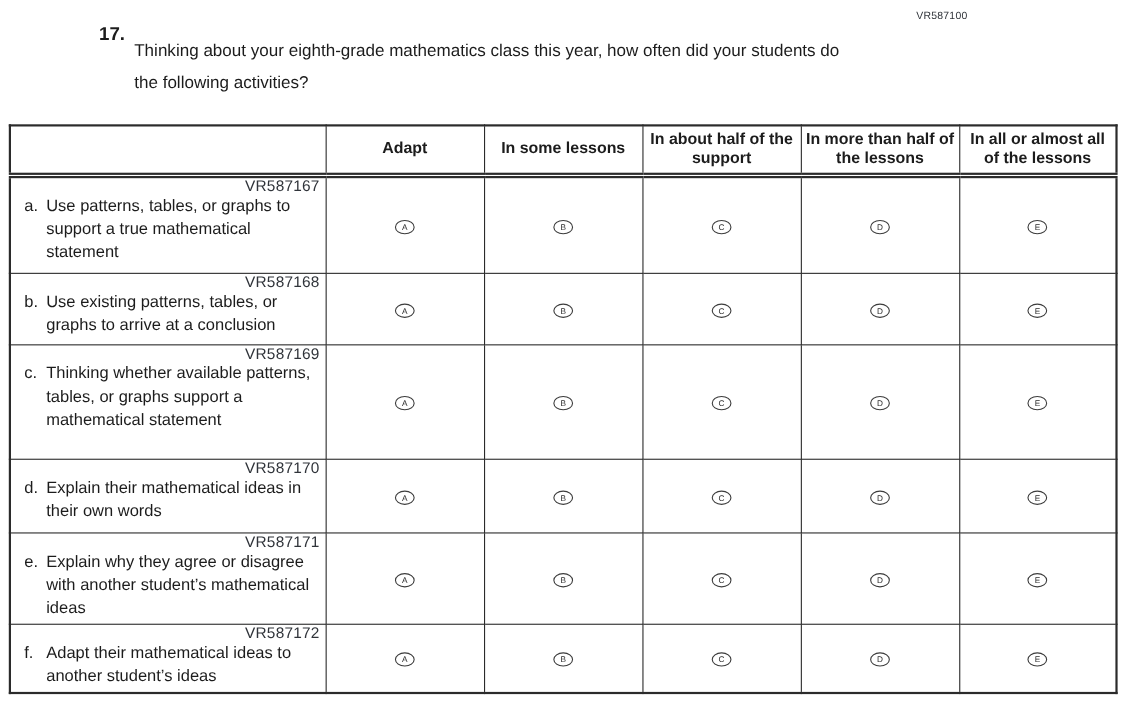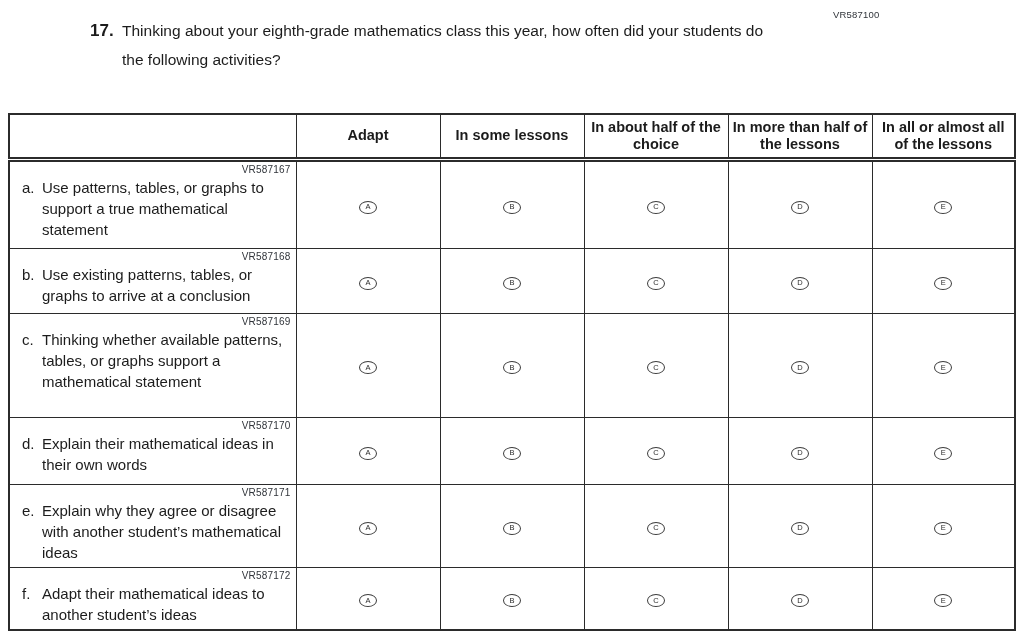--- a/index.html
+++ b/index.html
@@ -27,21 +27,21 @@
     top: 16px;
     display: flex;
     width: 700px;
   }
   .qnum {
     flex: 0 0 32px;
     font-weight: bold;
     font-size: 17px;
     line-height: 29px;
   }
-  .qbody { flex: 1; }
+  .qbody { flex: 1; margin-top: 16px; }
   .qtext {
     font-size: 15.5px;
     line-height: 29px;
     width: 655px;
   }
   .instruction {
     margin-top: 5px;
     font-size: 15.5px;
     line-height: 21px;
   }
@@ -73,21 +73,21 @@
   tr.r2 { height: 104px; margin-left: 21px; }
   tr.r3 { height: 67px; }
   tr.r4 { height: 83px; }
   tr.r5 { height: 57px; }
   td.label-cell {
     vertical-align: top;
     padding: 1px 5px 4px 12px;
   }
   .vr-code {
     text-align: right;
-    font-size: 10px;
+    font-size: 14px;
     line-height: 13px;
     color: #30343a;
     letter-spacing: 0.2px;
   }
   .item {
     display: flex;
     margin-top: 1px;
     font-size: 15px;
     line-height: 21px;
   }
@@ -135,21 +135,21 @@
       <col style="width:144px">
       <col style="width:144px">
       <col style="width:144px">
       <col style="width:143px">
     </colgroup>
     <thead>
       <tr>
         <th></th>
         <th>Adapt</th>
         <th>In some lessons</th>
-        <th>In about half of the choice</th>
+        <th>In about half of the support</th>
         <th>In more than half of the lessons</th>
         <th>In all or almost all of the lessons</th>
       </tr>
     </thead>
     <tbody>
 
       <tr class="r0">
         <td class="label-cell">
           <div class="vr-code">VR587167</div>
           <div class="item">

